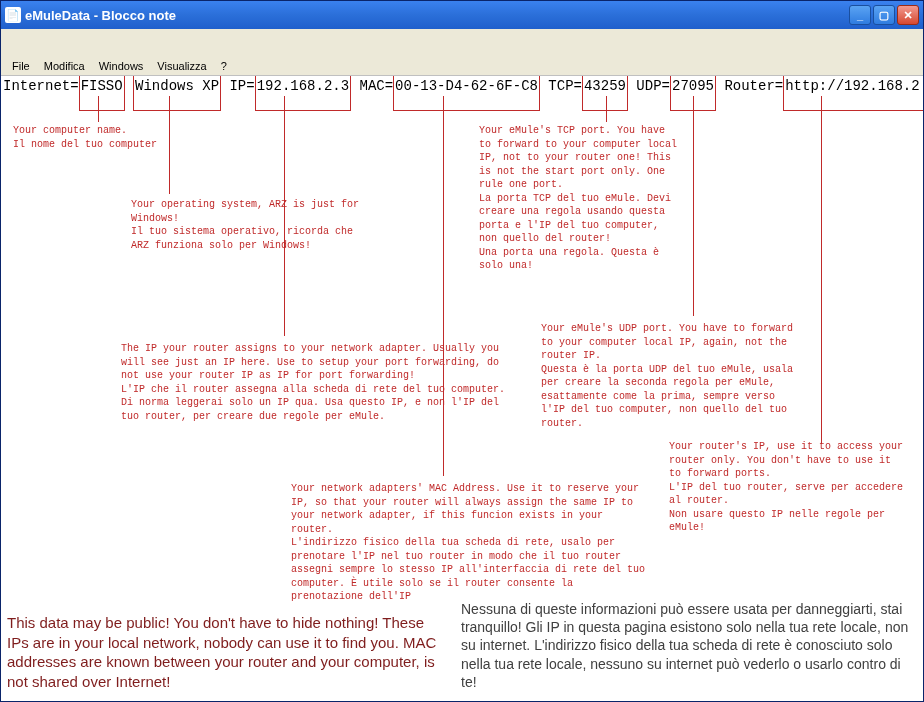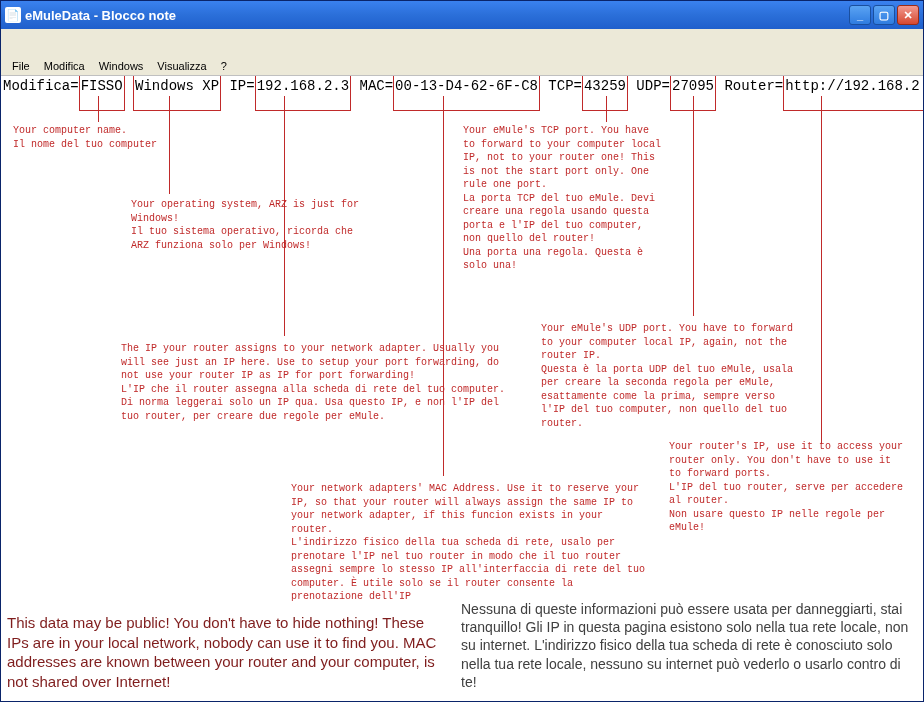--- a/index.html
+++ b/index.html
@@ -127,37 +127,37 @@
     <span class="mitem">File</span>
     <span class="mitem">Modifica</span>
     <span class="mitem">Windows</span>
     <span class="mitem">Visualizza</span>
     <span class="mitem">?</span>
   </div>
 
   <div class="content">
 
     <div class="dataline">
-      <span class="lbl">Modifica=</span><span class="boxed">FISSO</span>
+      <span class="lbl">Internet=</span><span class="boxed">FISSO</span>
       <span class="boxed">Windows XP</span><span class="lbl"> IP=</span><span class="boxed">192.168.2.3</span><span class="lbl"> MAC=</span><span class="boxed">00-13-D4-62-6F-C8</span><span class="lbl"> TCP=</span><span class="boxed">43259</span><span class="lbl"> UDP=</span><span class="boxed">27095</span><span class="lbl"> Router=</span><span class="boxed">http://192.168.2.1</span>
     </div>
 
     <div class="vline" style="left:97px;top:20px;height:26px"></div>
     <div class="vline" style="left:168px;top:20px;height:98px"></div>
     <div class="vline" style="left:283px;top:20px;height:240px"></div>
     <div class="vline" style="left:442px;top:20px;height:380px"></div>
     <div class="vline" style="left:605px;top:20px;height:26px"></div>
     <div class="vline" style="left:692px;top:20px;height:220px"></div>
     <div class="vline" style="left:820px;top:20px;height:348px"></div>
 
     <div class="ann" style="left:12px;top:48px;width:160px">Your computer name.
 Il nome del tuo computer</div>
     <div class="ann" style="left:130px;top:122px;width:230px">Your operating system, ARZ is just for Windows!
 Il tuo sistema operativo, ricorda che ARZ funziona solo per Windows!</div>
-    <div class="ann" style="left:462px;top:48px;width:200px">Your eMule's TCP port. You have to forward to your computer local IP, not to your router one! This is not the start port only. One rule one port.
+    <div class="ann" style="left:478px;top:48px;width:200px">Your eMule's TCP port. You have to forward to your computer local IP, not to your router one! This is not the start port only. One rule one port.
 La porta TCP del tuo eMule. Devi creare una regola usando questa porta e l'IP del tuo computer, non quello del router!
 Una porta una regola. Questa è solo una!</div>
     <div class="ann" style="left:540px;top:246px;width:255px">Your eMule's UDP port. You have to forward to your computer local IP, again, not the router IP.
 Questa è la porta UDP del tuo eMule, usala per creare la seconda regola per eMule, esattamente come la prima, sempre verso l'IP del tuo computer, non quello del tuo router.</div>
     <div class="ann" style="left:120px;top:266px;width:390px">The IP your router assigns to your network adapter. Usually you will see just an IP here. Use to setup your port forwarding, do not use your router IP as IP for port forwarding!
 L'IP che il router assegna alla scheda di rete del tuo computer. Di norma leggerai solo un IP qua. Usa questo IP, e non l'IP del tuo router, per creare due regole per eMule.</div>
     <div class="ann" style="left:668px;top:364px;width:235px">Your router's IP, use it to access your router only. You don't have to use it to forward ports.
 L'IP del tuo router, serve per accedere al router.
 Non usare questo IP nelle regole per eMule!</div>
     <div class="ann" style="left:290px;top:406px;width:360px">Your network adapters' MAC Address. Use it to reserve your IP, so that your router will always assign the same IP to your network adapter, if this funcion exists in your router.

